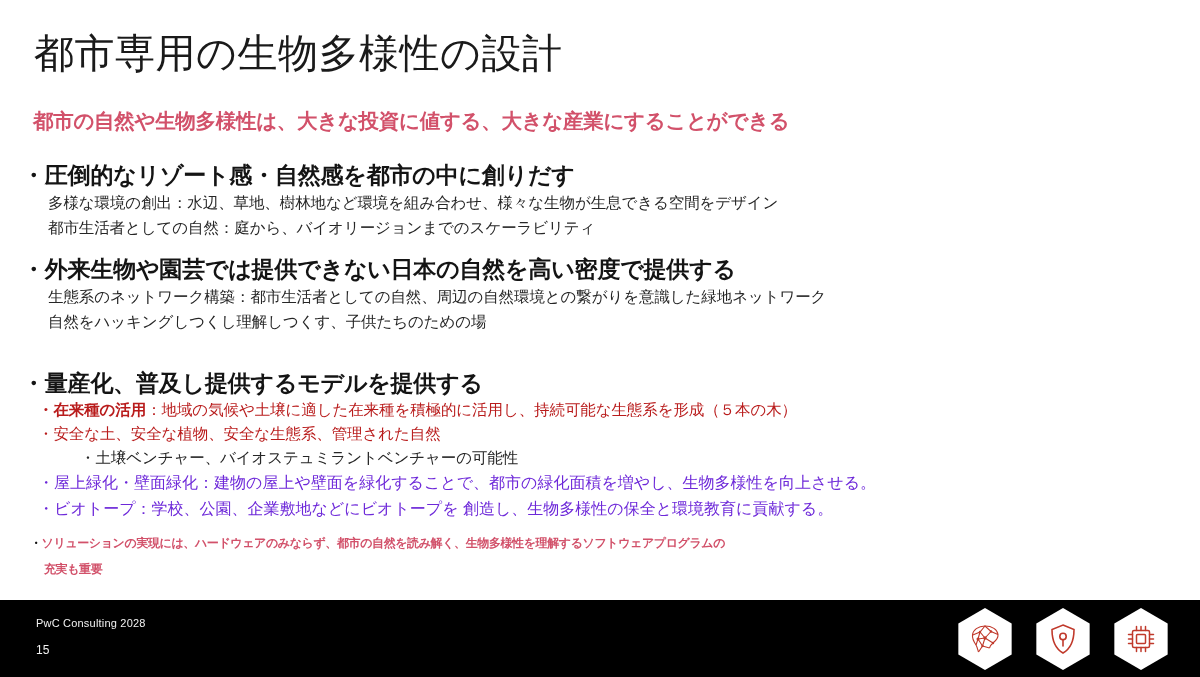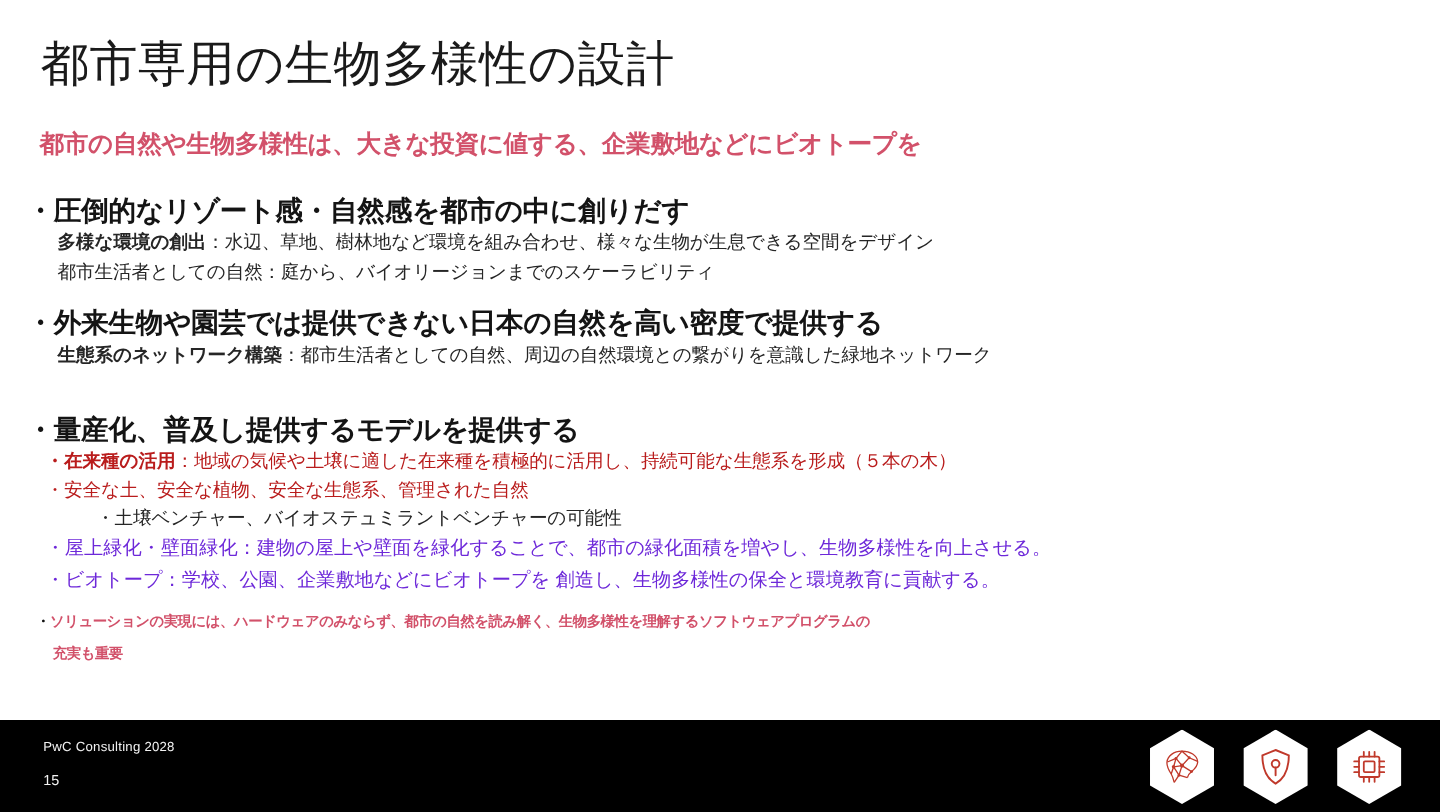--- a/index.html
+++ b/index.html
@@ -67,21 +67,21 @@
 
   .sub {
     margin-left: 48px;
     font-size: 15.5px;
     color: #262626;
     line-height: 25px;
     letter-spacing: -0.1px;
     white-space: nowrap;
   }
 
-  .sub b { font-weight: bold; }
+  .sub b { font-weight: normal; }
 
   .sub-bullet {
     margin-left: 38px;
     font-size: 15.5px;
     color: #b91c1c;
     line-height: 24px;
     letter-spacing: -0.1px;
     white-space: nowrap;
   }
 
@@ -169,33 +169,34 @@
 </style>
 </head>
 <body>
 
 <div class="slide">
 
   <div class="slide-title">都市専用の生物多様性の設計</div>
 
   <div class="body-area">
 
-    <div class="lead-line">都市の自然や生物多様性は、大きな投資に値する、企業敷地などにビオトープを</div>
+    <div class="lead-line">都市の自然や生物多様性は、大きな投資に値する、大きな産業にすることができる</div>
 
     <div class="gap-a"></div>
 
     <div class="section">
       <div class="sec-head">・圧倒的なリゾート感・自然感を都市の中に創りだす</div>
       <div class="sub"><b>多様な環境の創出</b><span>：水辺、草地、樹林地など環境を組み合わせ、様々な生物が生息できる空間をデザイン</span></div>
       <div class="sub"><span>都市生活者としての自然：庭から、バイオリージョンまでのスケーラビリティ</span></div>
     </div>
 
     <div class="section">
       <div class="sec-head">・外来生物や園芸では提供できない日本の自然を高い密度で提供する</div>
       <div class="sub"><b>生態系のネットワーク構築</b><span>：都市生活者としての自然、周辺の自然環境との繋がりを意識した緑地ネットワーク</span></div>
+      <div class="sub"><span>自然をハッキングしつくし理解しつくす、子供たちのための場</span></div>
     </div>
 
     <div class="gap-b"></div>
 
     <div class="section">
       <div class="sec-head">・量産化、普及し提供するモデルを提供する</div>
 
       <div class="sub-bullet"><b>・在来種の活用</b><span>：地域の気候や土壌に適した在来種を積極的に活用し、持続可能な生態系を形成（５本の木）</span></div>
 
       <div class="sub-bullet">・安全な土、安全な植物、安全な生態系、管理された自然</div>

